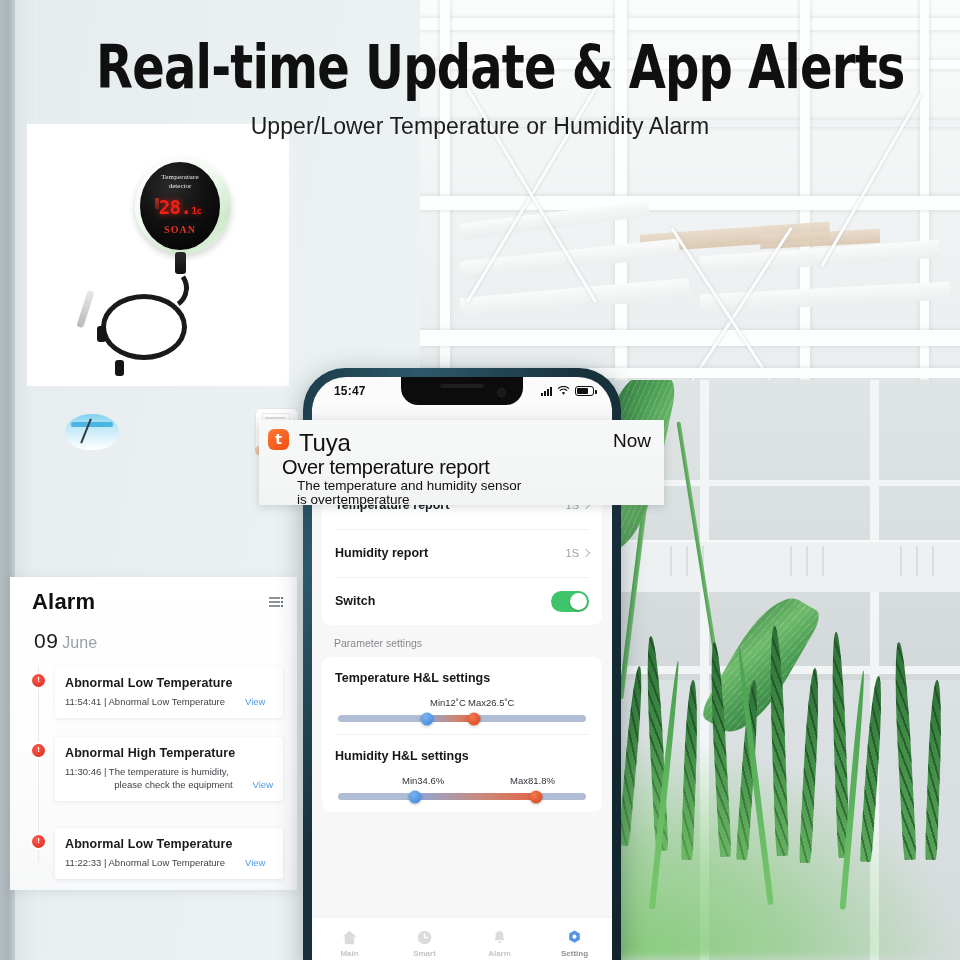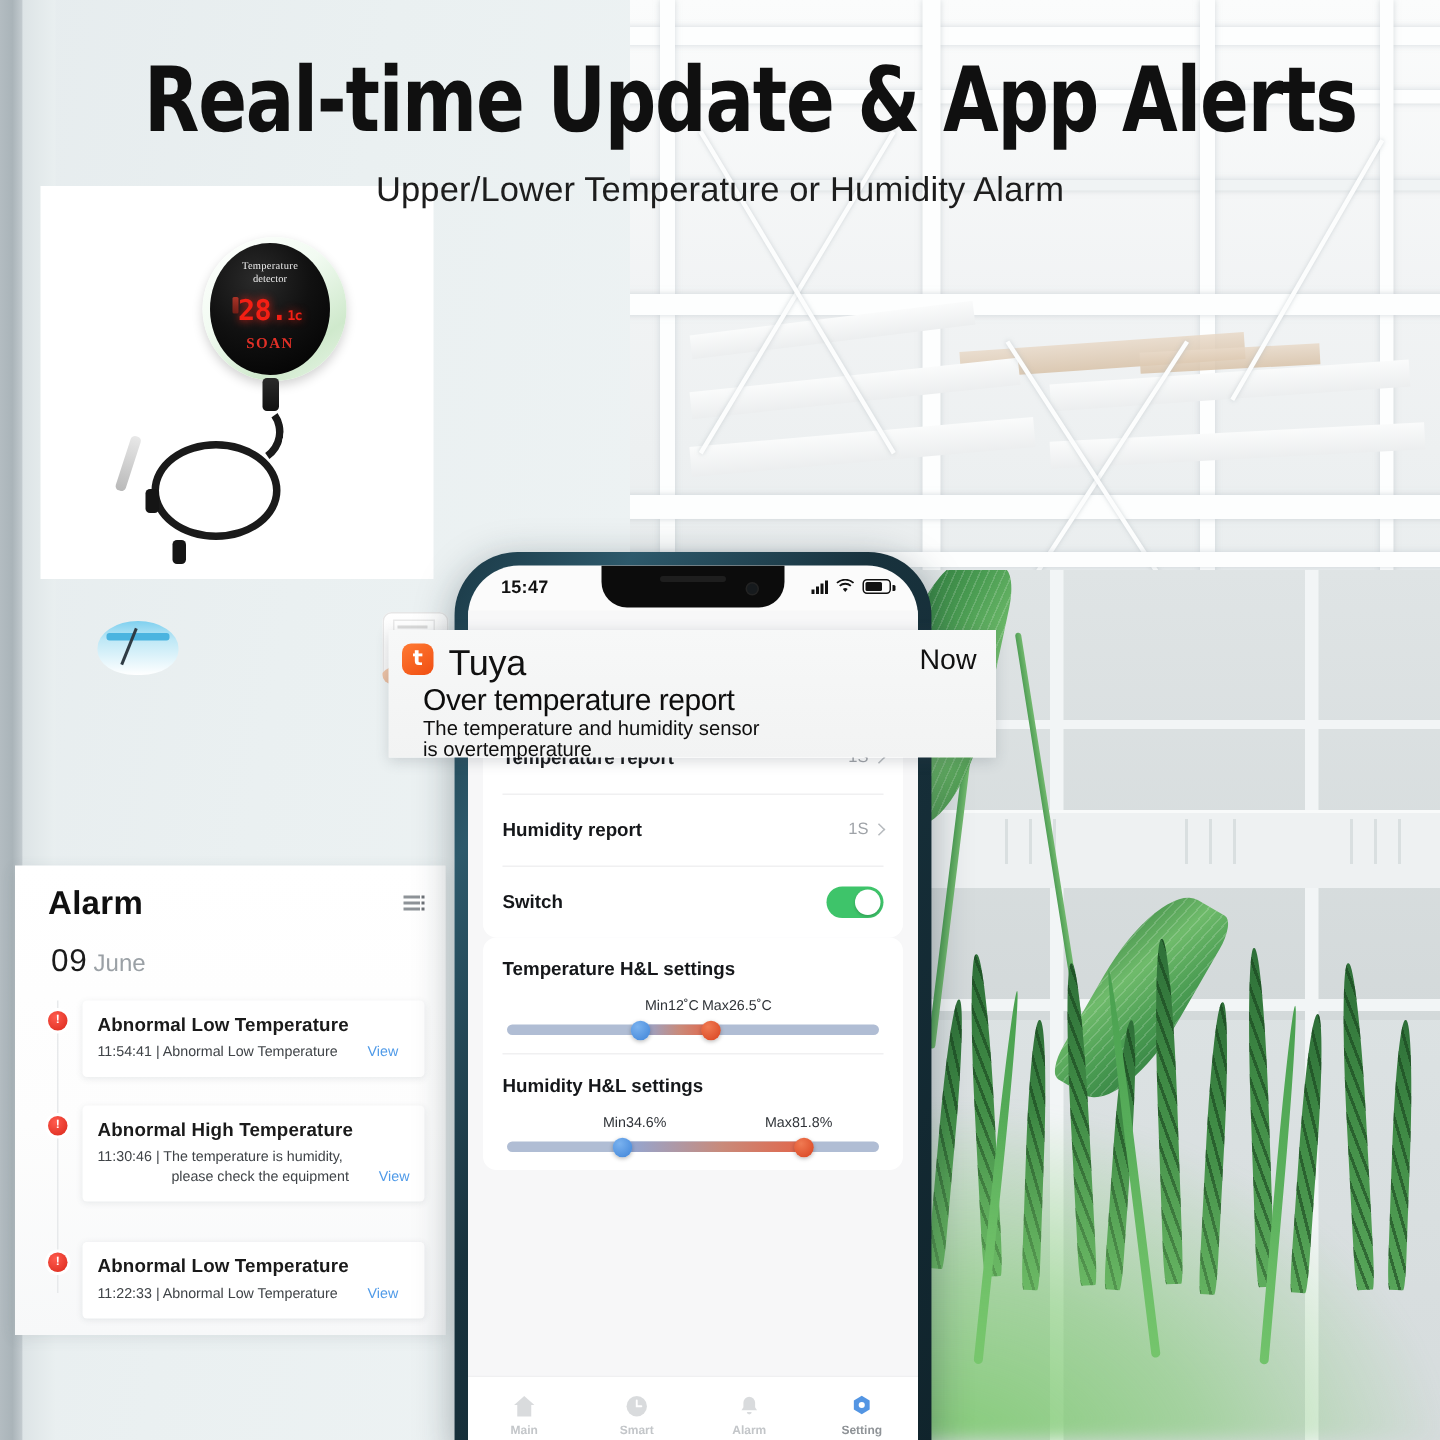--- a/index.html
+++ b/index.html
@@ -232,21 +232,21 @@
     background:linear-gradient(180deg,#f7f8f8 0%,#f2f3f3 100%);
     box-shadow:0 2px 9px rgba(60,70,80,.2);
   }
   .nf-logo { position:absolute; left:9px; top:9px; width:21px; height:21px; border-radius:6px;
     background:linear-gradient(145deg,#ff7a33,#f04e12); }
   .nf-logo span { position:absolute; inset:0; color:#fff; font-size:14px; font-weight:700;
     text-align:center; line-height:21px; font-family:"DejaVu Sans", sans-serif; }
   .nf-app { position:absolute; left:40px; top:9px; font-size:24px; color:#111; letter-spacing:-.2px; }
   .nf-now { position:absolute; right:13px; top:10px; font-size:19px; color:#111; }
   .nf-title { position:absolute; left:23px; top:36px; font-size:20px; color:#0d0d0d; letter-spacing:-.3px; }
-  .nf-body { position:absolute; left:23px; top:59px; font-size:13.5px; color:#0f0f0f; line-height:14px; }
+  .nf-body { position:absolute; left:38px; top:59px; font-size:13.5px; color:#0f0f0f; line-height:14px; }
 </style>
 </head>
 <body>
 
 <div class="stage">
 
   <div class="bg-photo">
     <div class="bg-upper">
       <div class="beam" style="left:-20px;top:18px;width:600px;height:12px;"></div>
       <div class="beam" style="left:-20px;top:60px;width:600px;height:9px;"></div>
@@ -444,20 +444,21 @@
               </span>
           </div>
           <div class="row">
             <span class="row-label">Switch</span>
             <span class="toggle">
                 <i></i>
               </span>
           </div>
         </div>
 
+        <div class="sec-title">Parameter settings</div>
 
         <div class="card-block">
           <div class="slider-block">
             <div class="sl-title">Temperature H&amp;L settings</div>
             <div class="sl-labels">
               <span style="left:108px;">Min12˚C</span>
               <span style="left:146px;">Max26.5˚C</span>
             </div>
             <div class="track">
               <div class="active" style="left:36%;width:19%;"></div>

